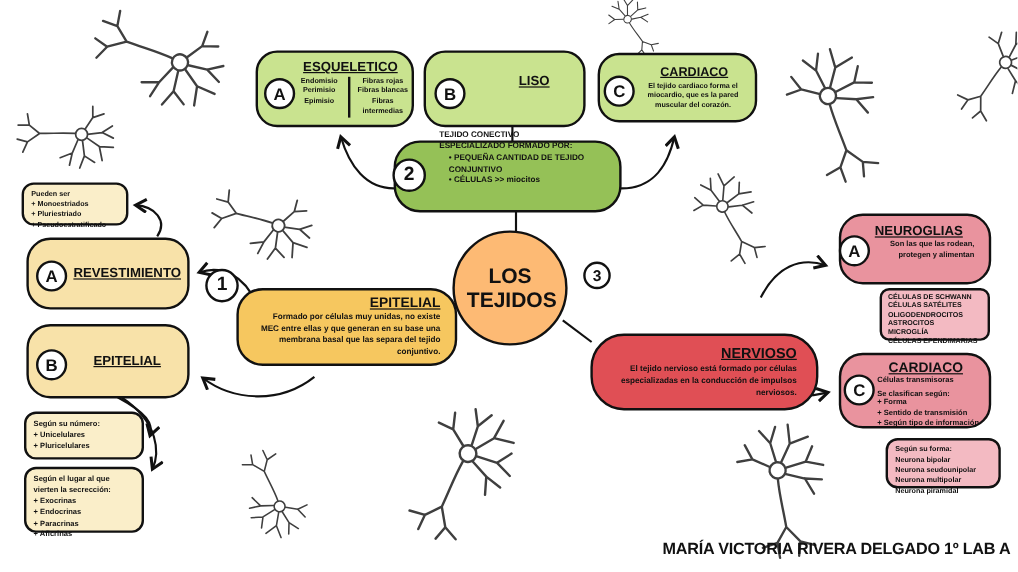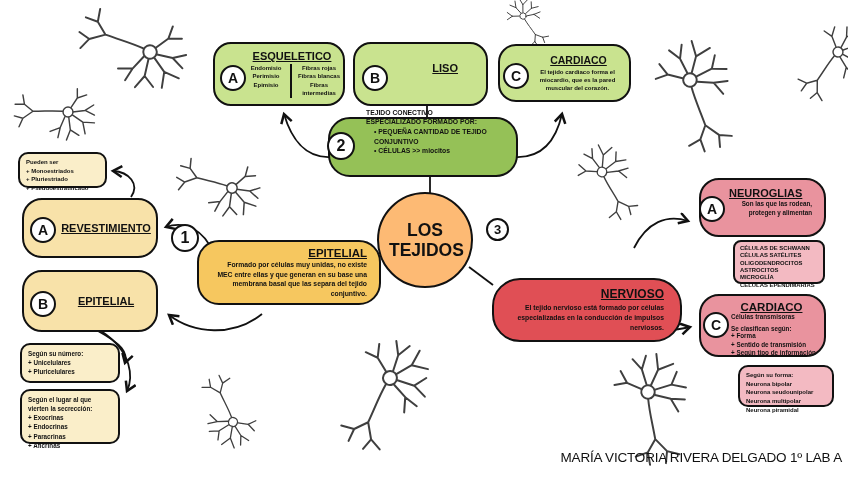--- a/index.html
+++ b/index.html
@@ -59,21 +59,21 @@
   .ngl-title{text-align:left;font-size:11px;margin:7px 10px 1px 28px;}
   .ngl-text{text-align:right;font-size:6.3px;font-weight:bold;line-height:1.4;margin:0 12px 0 36px;}
 
   .neu-title{text-align:center;font-size:11.5px;margin:5px 8px 0 26px;}
   .neu-line1{font-size:6.3px;font-weight:bold;margin:0 0 5px 30px;}
   .neu-line2{font-size:6.3px;font-weight:bold;margin:0 0 0 30px;}
   .neu-items{font-size:6.3px;font-weight:bold;line-height:1.35;margin-left:30px;}
 
   .tiny-caps{font-size:5.9px;line-height:1.24;border-radius:8px;padding:3px 5px;font-weight:bold;}
 
-  .signature{position:absolute;top:450px;right:6px;font-size:13.5px;font-weight:normal;z-index:2;
+  .signature{position:absolute;top:450px;right:6px;font-size:13.5px;font-weight:bold;z-index:2;
              letter-spacing:-0.2px;}
 </style>
 </head>
 <body>
 
 <div class="canvas">
 
   <svg class="layer" width="848" height="477" viewBox="0 0 848 477">
     <defs>
       <marker id="arrowhead" markerWidth="7" markerHeight="8" refX="5.5" refY="3.5" orient="auto">

